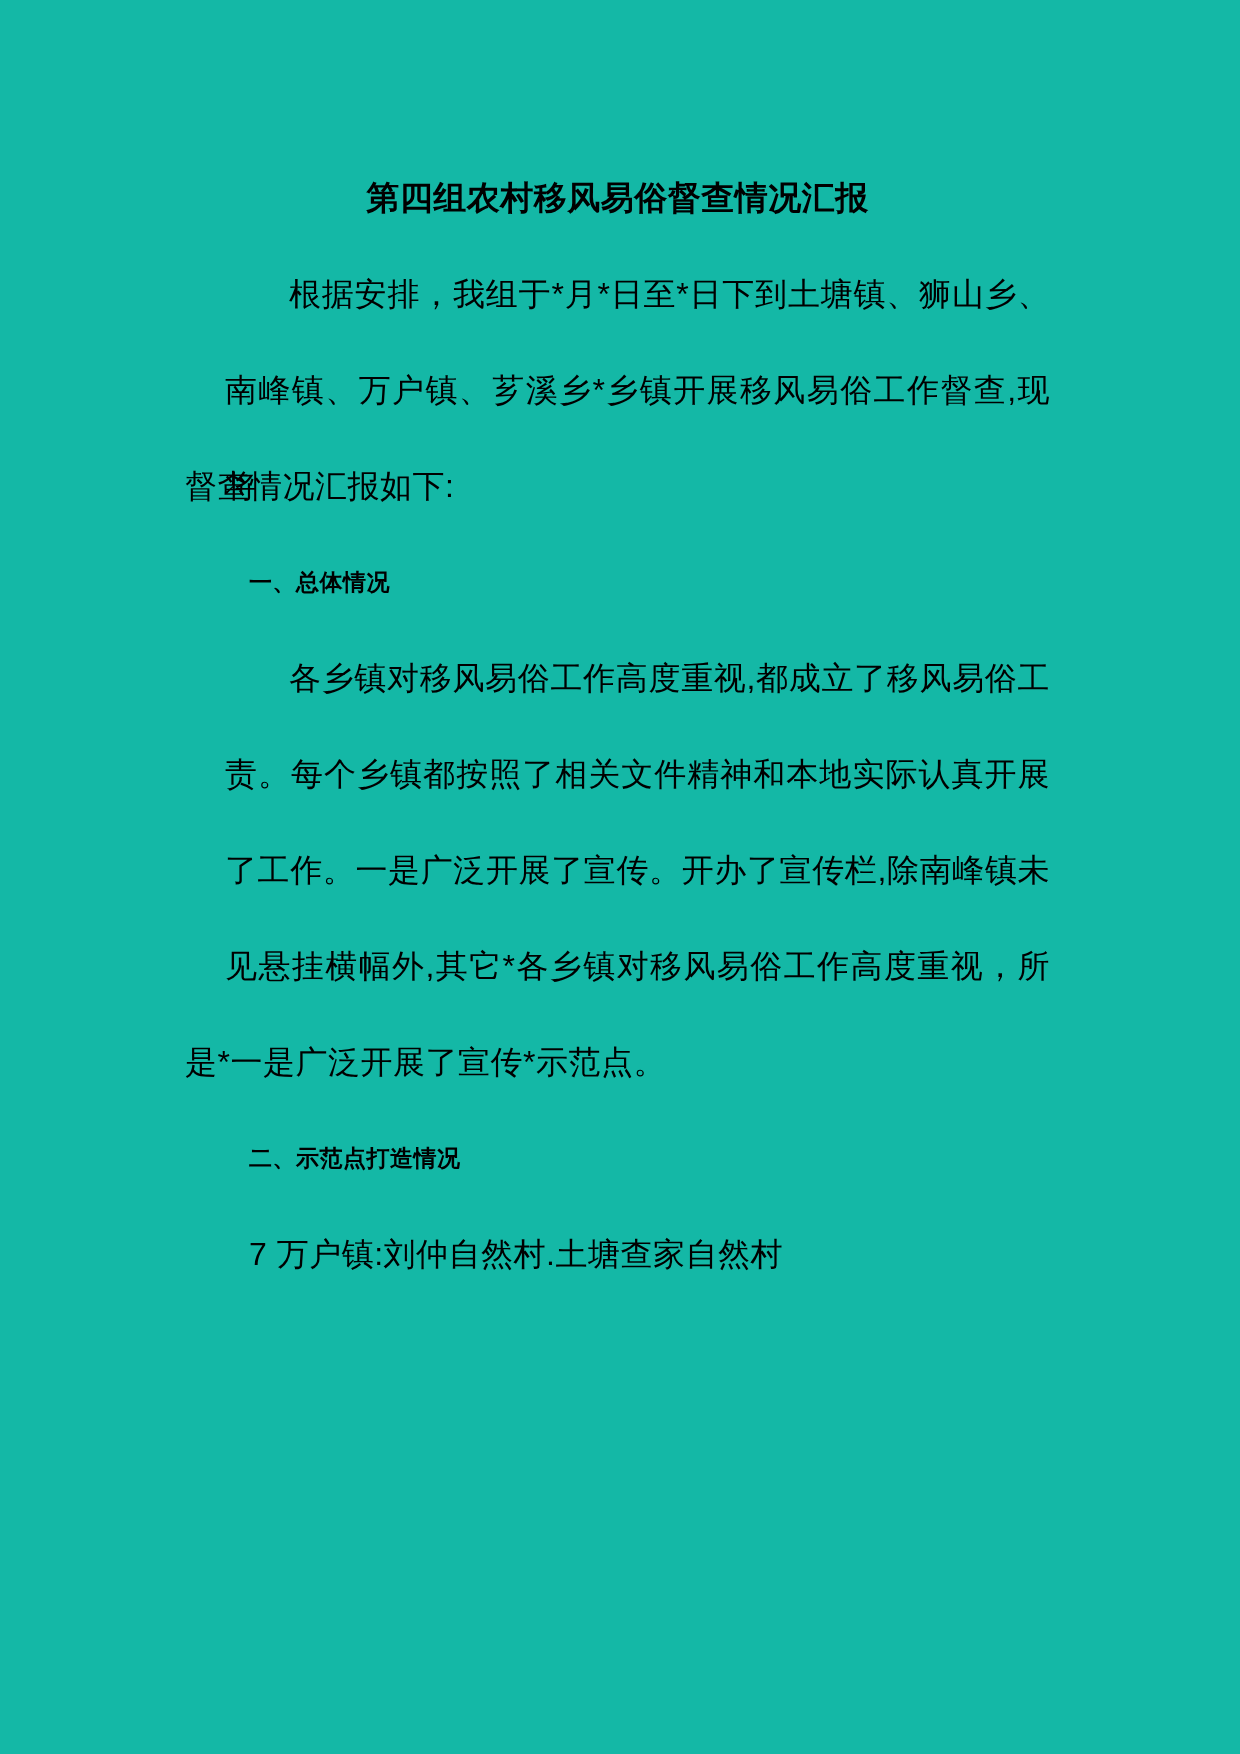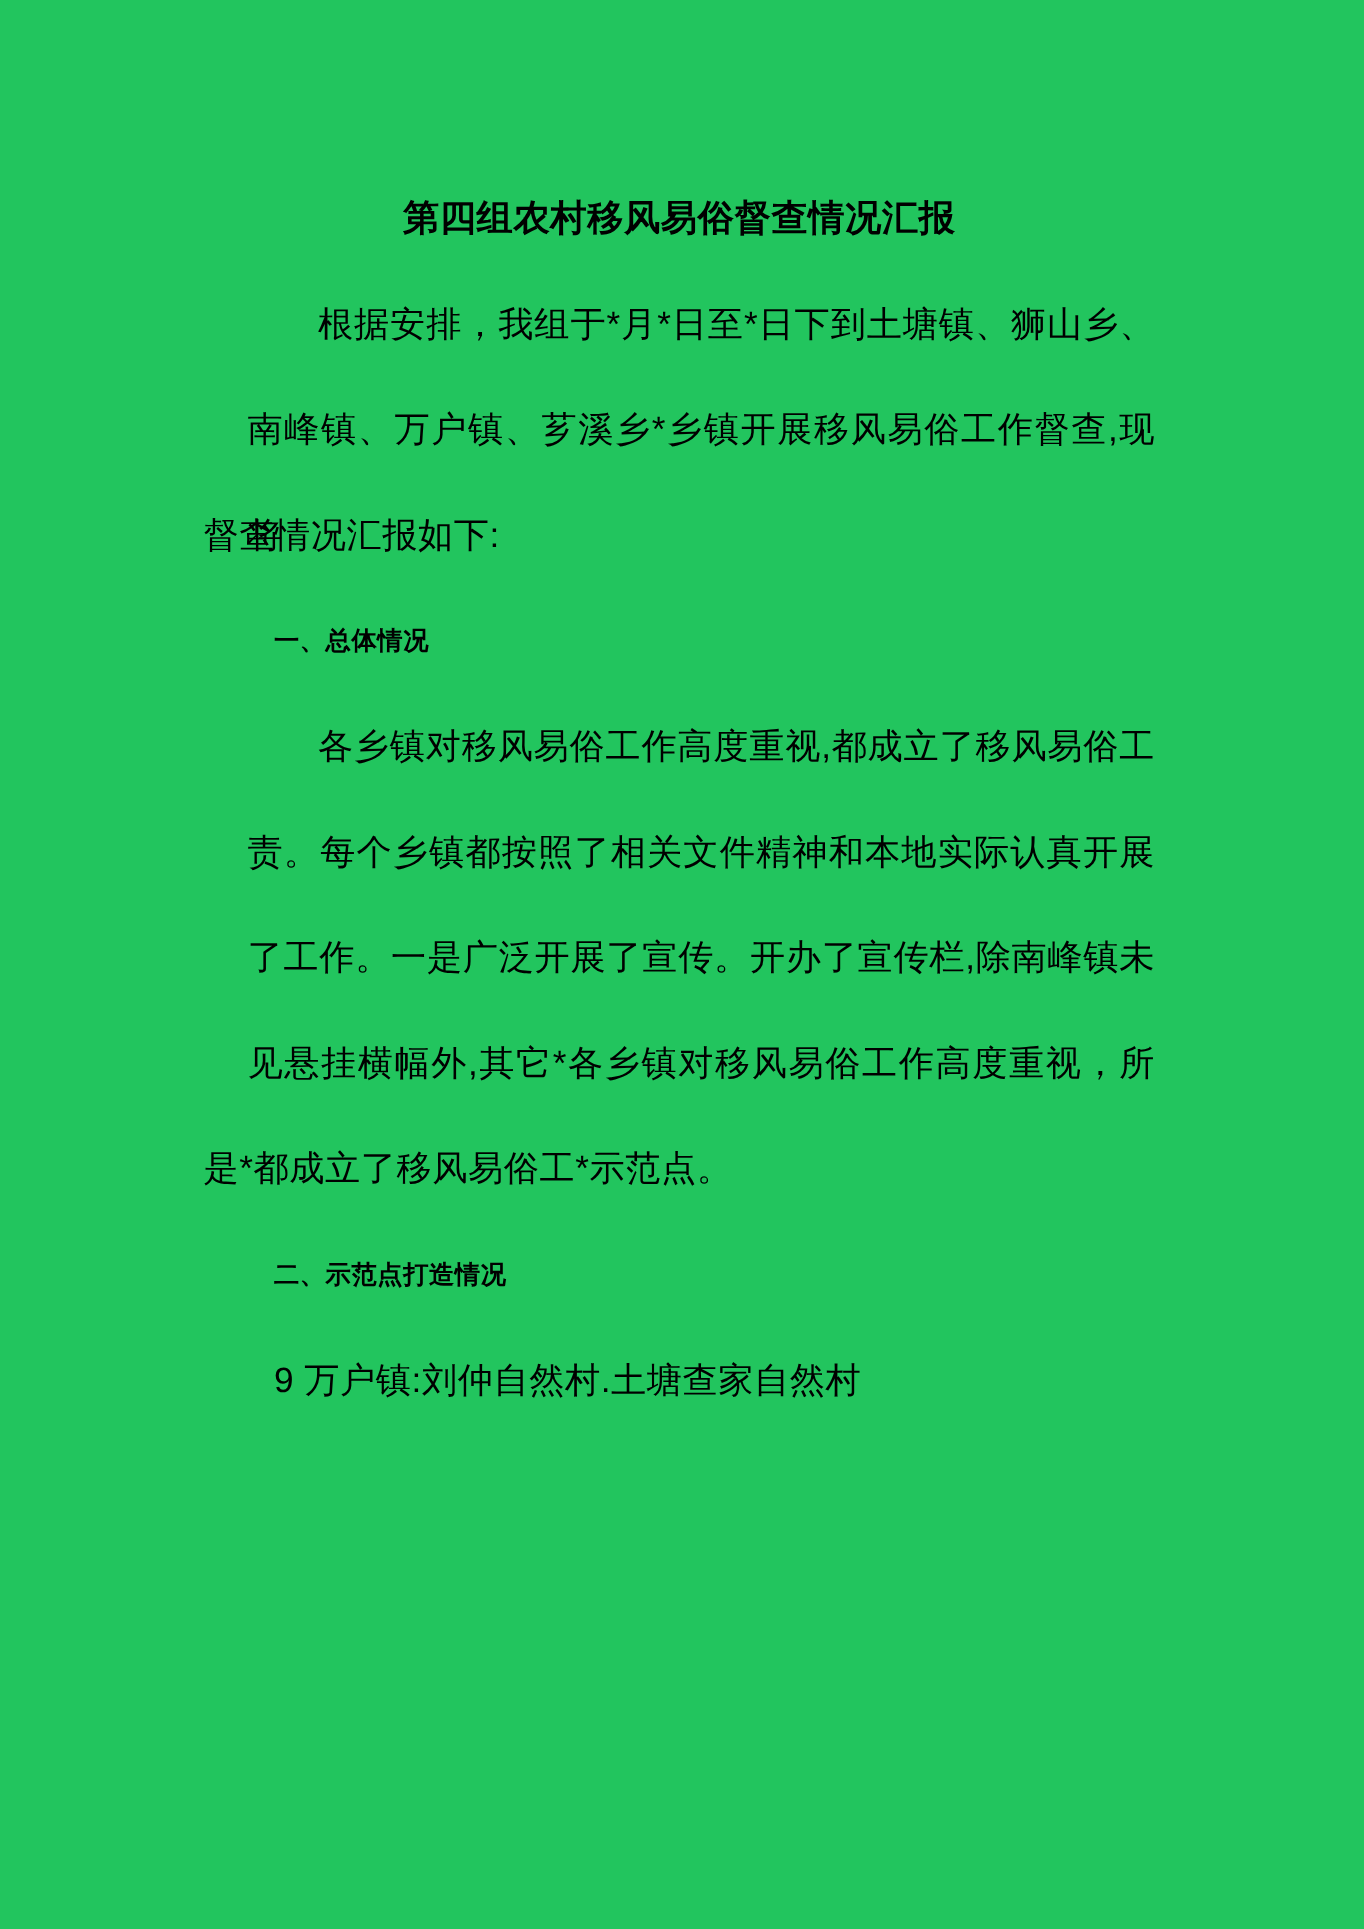--- a/index.html
+++ b/index.html
@@ -11,21 +11,21 @@
     height: 1754px;
     background: #ffffff;
     color: #000000;
     font-family: "Liberation Sans", "DejaVu Sans", sans-serif;
     position: relative;
     overflow: hidden;
   }
   .page {
     position: absolute;
     inset: 0;
-    background: #22c55e;
+    background: #14b8a6;
   }
   .content {
     position: absolute;
     left: 185px;
     top: 150px;
     width: 865px;
   }
   .line {
     font-size: 32px;
     line-height: 96px;
@@ -75,20 +75,20 @@
 
 
     <div class="line just">责。每个乡镇都按照了相关文件精神和本地实际认真开展</div>
 
     <div class="line just">了工作。一是广泛开展了宣传。开办了宣传栏,除南峰镇未</div>
 
     <div class="line just">见悬挂横幅外,其它*各乡镇对移风易俗工作高度重视，所</div>
 
 
 
-    <div class="line">是*都成立了移风易俗工*示范点。</div>
+    <div class="line">是*一是广泛开展了宣传*示范点。</div>
 
     <div class="line heading indent">二、示范点打造情况</div>
 
-    <div class="line indent">9 万户镇:刘仲自然村.土塘查家自然村</div>
+    <div class="line indent">7 万户镇:刘仲自然村.土塘查家自然村</div>
 
   </div>
 </div>
 
 </body></html>

